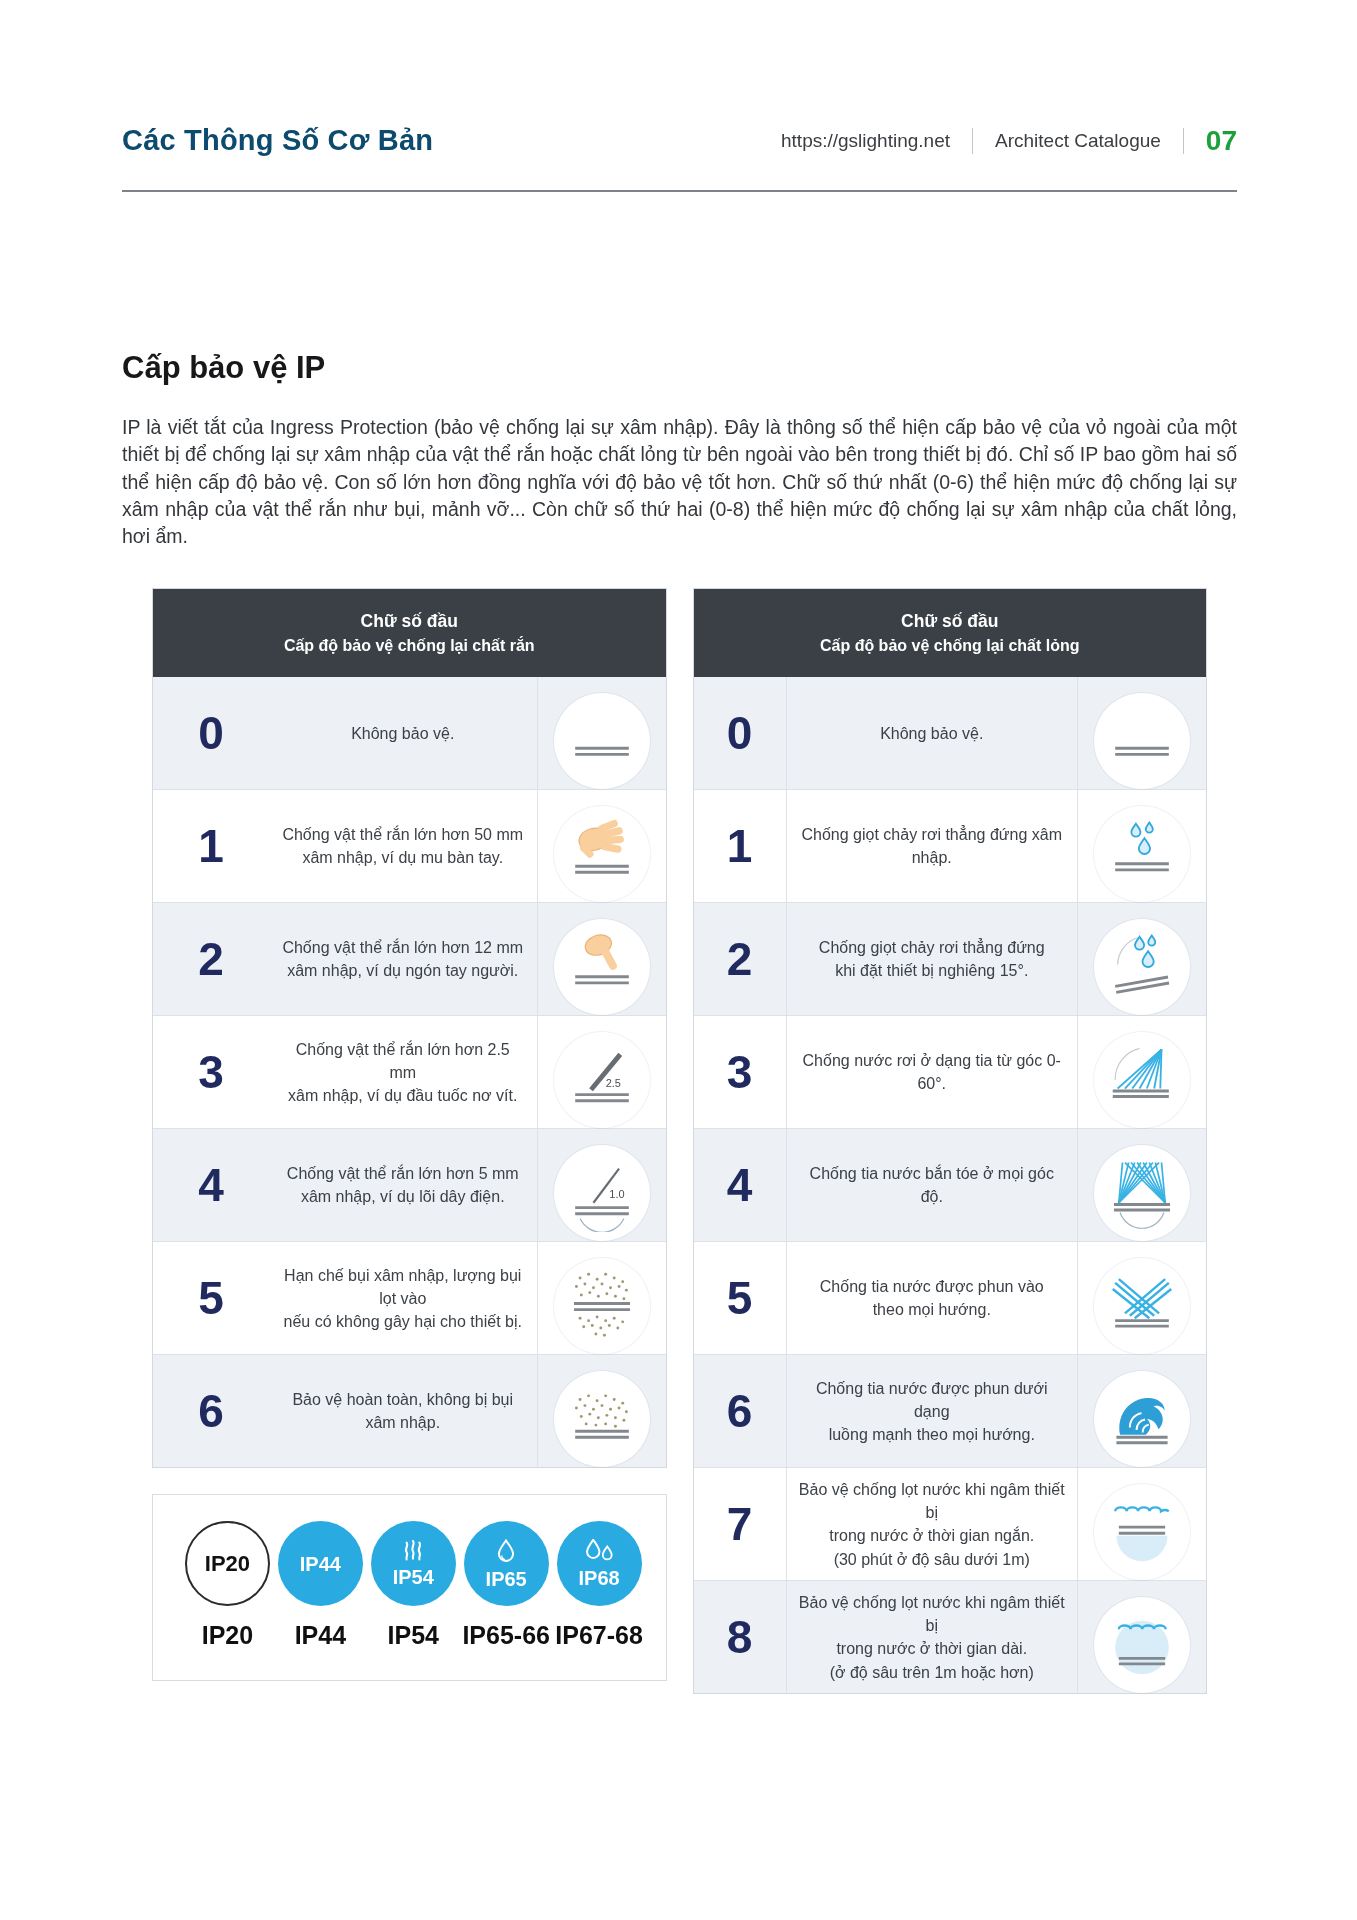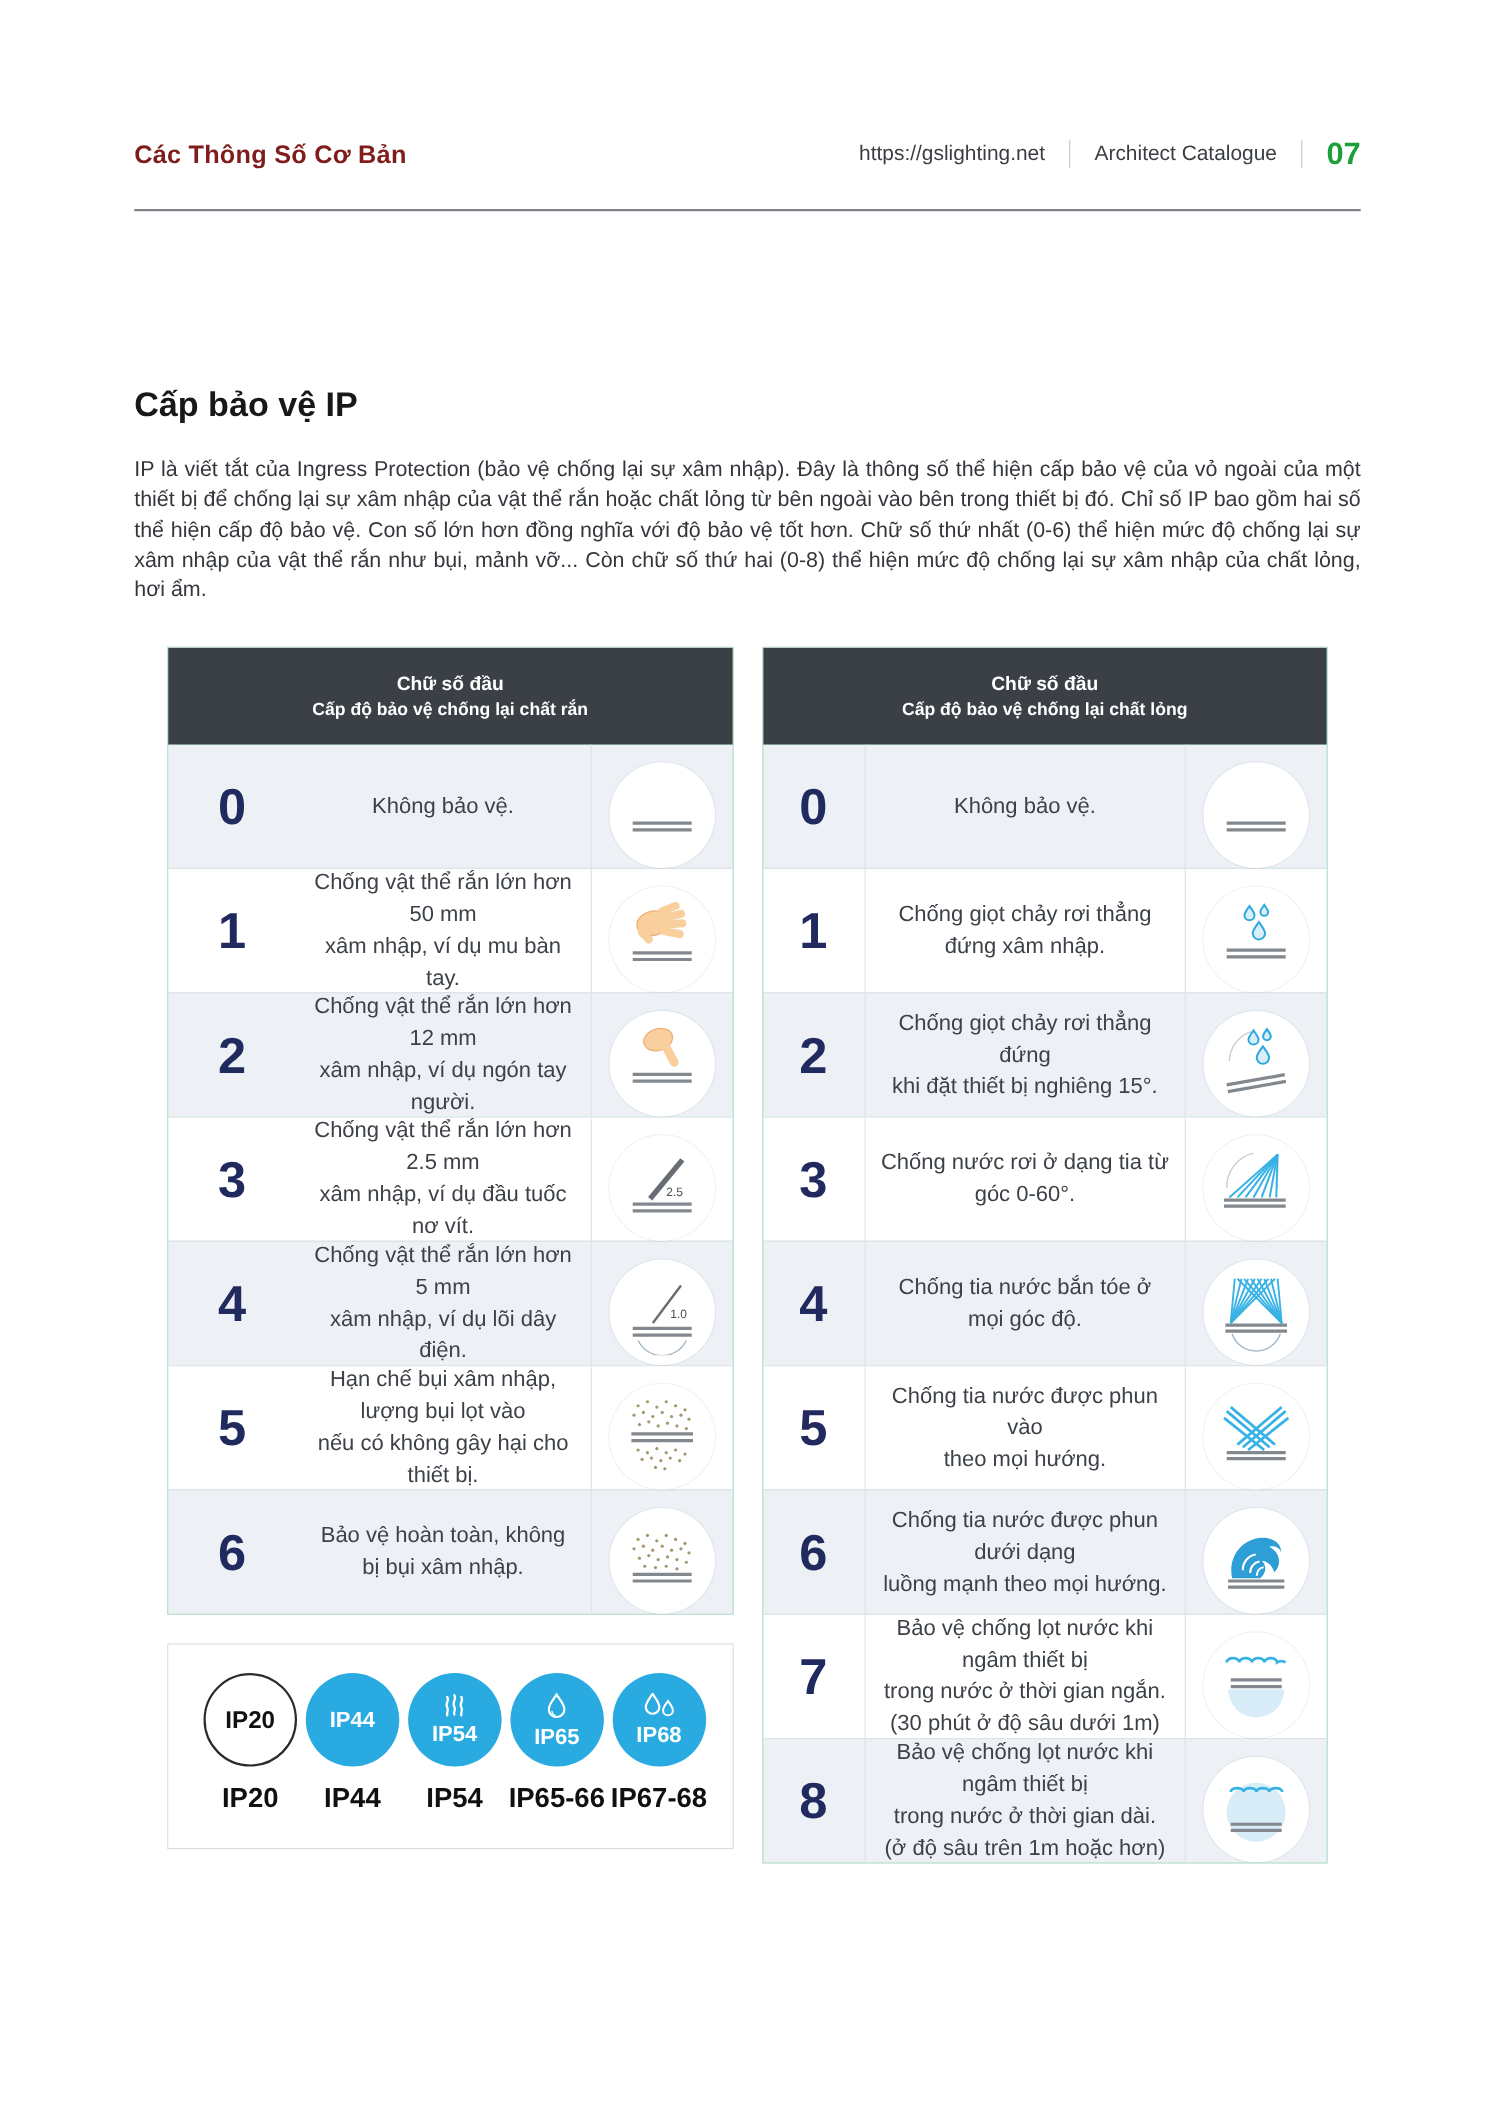--- a/index.html
+++ b/index.html
@@ -1,21 +1,21 @@
 <!DOCTYPE html>
 <html style="--accent-green: #1ba03a; --badge-blue: #29abe2; --tbl-head-bg: #3a4046; --row-alt: #edf1f6; --digit-navy: #202a5e;"><head>
 <meta charset="utf-8">
 <style>
   html,body{margin:0;padding:0;background:#fff;}
   .page{position:relative;width:1357px;height:1920px;background:#fff;overflow:hidden;
         font-family:"Liberation Sans", sans-serif;color:#33373c;}
   
   .header-row{position:absolute;left:122px;right:120px;top:124px;display:flex;
               justify-content:space-between;align-items:center;}
-  .hdr-title{font-size:23px;font-weight:bold;color:#7f1d1d;letter-spacing:.2px;}
+  .hdr-title{font-size:29px;font-weight:bold;color:#0c4a6e;letter-spacing:.2px;}
   .hdr-right{display:flex;align-items:center;gap:22px;}
   .hdr-link{font-size:19px;color:#3a3e42;}
   .hdr-cat{font-size:19px;color:#3a3e42;}
   .hdr-div{width:1px;height:26px;background:#c3c7cb;}
   .hdr-page{font-size:28px;font-weight:bold;color:var(--accent-green,#1ba03a);}
   .header-rule{position:absolute;left:122px;right:120px;top:190px;height:2px;background:#7e8389;}
   
   .main{position:absolute;left:122px;right:120px;top:350px;}
   .sec-title{font-size:31px;font-weight:bold;color:#17181a;margin:0 0 28px 0;}
   .intro{font-size:19.5px;line-height:1.40;color:#33373c;text-align:justify;margin:0 0 38px 0;}
@@ -27,21 +27,21 @@
             flex-direction:column;justify-content:center;text-align:center;gap:5px;}
   .tbl-head .l1{font-size:17.5px;font-weight:bold;}
   .tbl-head .l2{font-size:16px;font-weight:bold;}
   .trow{height:112px;display:flex;align-items:stretch;background:#fff;}
   .trow + .trow{border-top:1px solid #dde2e8;}
   .trow.alt{background:var(--row-alt,#edf1f6);}
   .cell-num{width:116px;flex:none;display:flex;align-items:center;justify-content:center;
             font-size:46px;font-weight:bold;color:var(--digit-navy,#202a5e);}
   .tbl--liquids .cell-num{width:92px;border-right:1px solid #dde2e8;}
   .cell-desc{flex:1;display:flex;align-items:center;justify-content:center;text-align:center;
-             font-size:20px;line-height:1.45;color:#3c4147;padding:0 12px;white-space:pre-line;}
+             font-size:16px;line-height:1.45;color:#3c4147;padding:0 12px;white-space:pre-line;}
   .cell-icon{width:128px;flex:none;display:flex;align-items:flex-end;justify-content:center;
              border-left:1px solid #dde2e8;}
   .icon-circle{width:96px;height:96px;border-radius:50%;background:#fff;display:flex;
                align-items:center;justify-content:center;box-shadow:0 0 0 1px rgba(120,150,170,.12);}
   
   .legend{margin-top:26px;border:1px solid #dcdcdc;background:#fff;padding:26px 20px 30px 28px;}
   .legend-title{font-size:23px;font-weight:bold;color:#101010;margin:0 0 24px 0;}
   .badges{display:flex;justify-content:space-between;align-items:flex-start;}
   .badge-item{display:flex;flex-direction:column;align-items:center;width:94px;}
   .badge-circle{width:85px;height:85px;border-radius:50%;display:flex;flex-direction:column;

